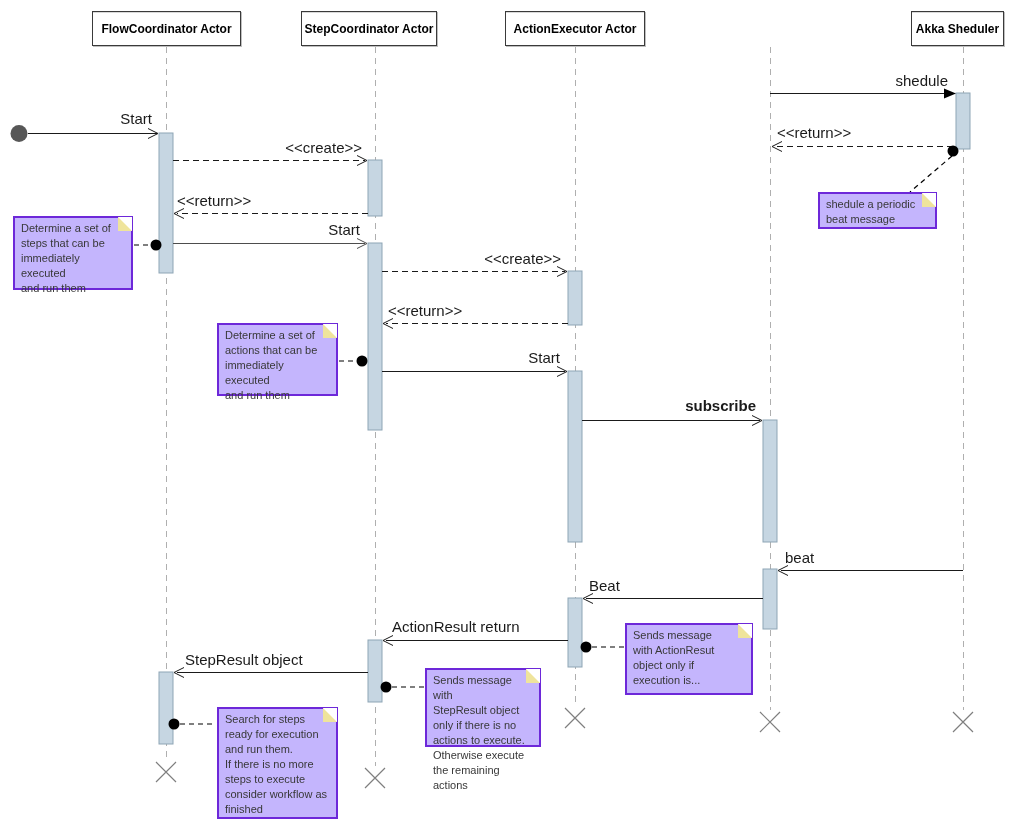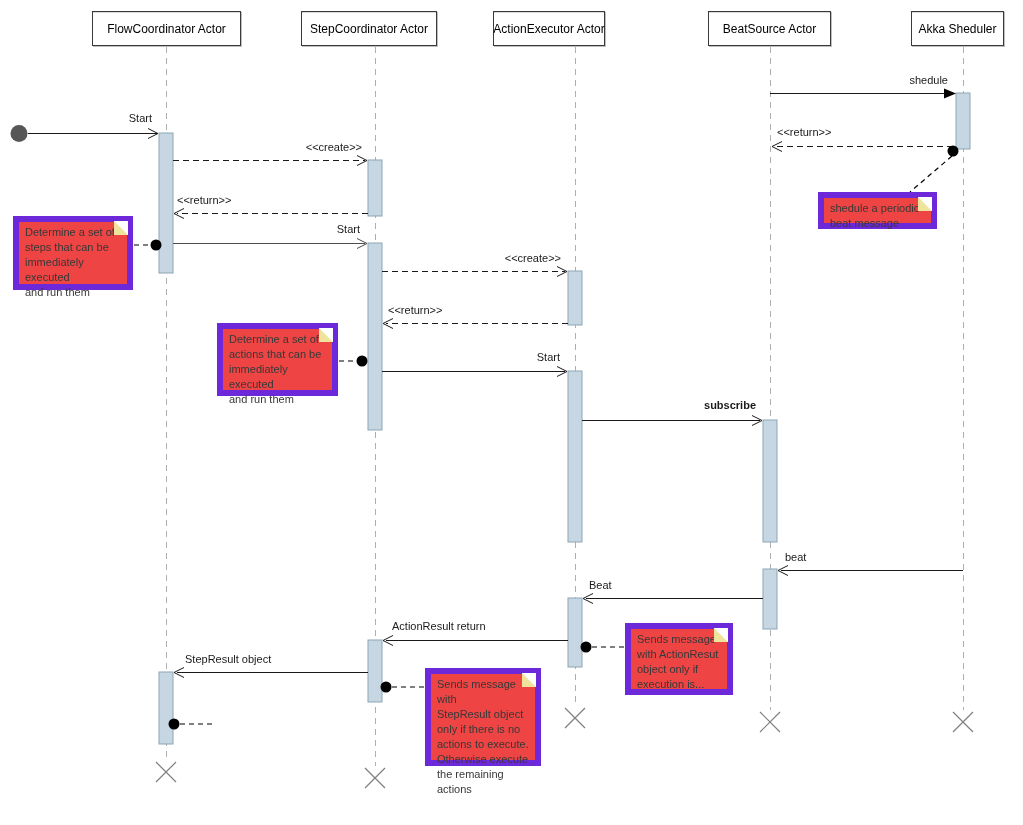--- a/index.html
+++ b/index.html
@@ -2,23 +2,23 @@
 <html><head>
 <meta charset="utf-8">
 <style>
   html,body{margin:0;padding:0;background:#ffffff;}
   .canvas{position:relative;width:1023px;height:825px;background:#ffffff;
           font-family:"Liberation Sans",sans-serif;overflow:hidden;}
   .layer{position:absolute;left:0;top:0;}
   .actor{position:absolute;box-sizing:border-box;height:35px;background:#ffffff;
          border:1px solid #3a3a3a;box-shadow:1px 1px 0 rgba(0,0,0,0.25), inset 0 1px 0 #d9d9d9;
          display:flex;align-items:center;justify-content:center;
-         font-size:12px;font-weight:normal;color:#000;white-space:nowrap;}
-  .msg-label{position:absolute;font-size:11px;color:#1a1a1a;white-space:nowrap;line-height:13px;}
-  .note{position:absolute;box-sizing:border-box;background:#ef4444;border:6px solid #6d28d9;
+         font-size:12px;font-weight:bold;color:#000;white-space:nowrap;}
+  .msg-label{position:absolute;font-size:15px;color:#1a1a1a;white-space:nowrap;line-height:13px;}
+  .note{position:absolute;box-sizing:border-box;background:#c4b5fd;border:2px solid #6d28d9;
         padding:3px 6px 3px 6px;font-size:11px;line-height:15px;color:#383838;white-space:pre-line;}
   .note::before{content:"";position:absolute;top:-1px;right:-1px;width:0;height:0;
         border-style:solid;border-width:0 14px 14px 0;
         border-color:#ffffff #ffffff #EFE49C #EFE49C;}
 </style>
 </head>
 <body>
 
 <div class="canvas">
 
@@ -103,22 +103,21 @@
       <path d="M156,762 L176,782 M176,762 L156,782"></path>
       <path d="M365,768 L385,788 M385,768 L365,788"></path>
       <path d="M565,708 L585,728 M585,708 L565,728"></path>
       <path d="M760,712 L780,732 M780,712 L760,732"></path>
       <path d="M953,712 L973,732 M973,712 L953,732"></path>
     </g>
   </svg>
 
   <div class="actor" style="left:92px;top:11px;width:149px;">FlowCoordinator Actor</div>
   <div class="actor" style="left:301px;top:11px;width:136px;">StepCoordinator Actor</div>
-  <div class="actor" style="left:493px;top:11px;width:112px;">ActionExecutor Actor</div>
-  <div class="actor" style="left:708px;top:11px;width:123px;">BeatSource Actor</div>
+  <div class="actor" style="left:505px;top:11px;width:140px;">ActionExecutor Actor</div>
   <div class="actor" style="left:911px;top:11px;width:93px;">Akka Sheduler</div>
 
   <div class="msg-label" style="right:75px;top:74px;">shedule</div>
   <div class="msg-label" style="right:871px;top:112px;">Start</div>
   <div class="msg-label" style="left:777px;top:126px;">&lt;&lt;return&gt;&gt;</div>
   <div class="msg-label" style="right:661px;top:141px;">&lt;&lt;create&gt;&gt;</div>
   <div class="msg-label" style="left:177px;top:194px;">&lt;&lt;return&gt;&gt;</div>
   <div class="msg-label" style="right:663px;top:223px;">Start</div>
   <div class="msg-label" style="right:462px;top:252px;">&lt;&lt;create&gt;&gt;</div>
   <div class="msg-label" style="left:388px;top:304px;">&lt;&lt;return&gt;&gt;</div>
@@ -132,24 +131,31 @@
   <div class="note" style="left:818px;top:192px;width:119px;height:37px;">shedule a periodic
 beat message</div>
   <div class="note" style="left:13px;top:216px;width:120px;height:74px;">Determine a set of
 steps that can be
 immediately executed
 and run them</div>
   <div class="note" style="left:217px;top:323px;width:121px;height:73px;">Determine a set of
 actions that can be
 immediately executed
 and run them</div>
-  <div class="note" style="left:625px;top:623px;width:108px;height:72px;">Sends message
+  <div class="note" style="left:625px;top:623px;width:128px;height:72px;">Sends message
 with ActionResut
 object only if
 execution is...</div>
-  <div class="note" style="left:425px;top:668px;width:116px;height:98px;">Sends message with
+  <div class="note" style="left:425px;top:668px;width:116px;height:79px;">Sends message with
 StepResult object
 only if there is no
 actions to execute.
 Otherwise execute
 the remaining actions</div>
+  <div class="note" style="left:217px;top:707px;width:121px;height:112px;">Search for steps
+ready for execution
+and run them.
+If there is no more
+steps to execute
+consider workflow as
+finished</div>
 
 </div>
 
 </body></html>

